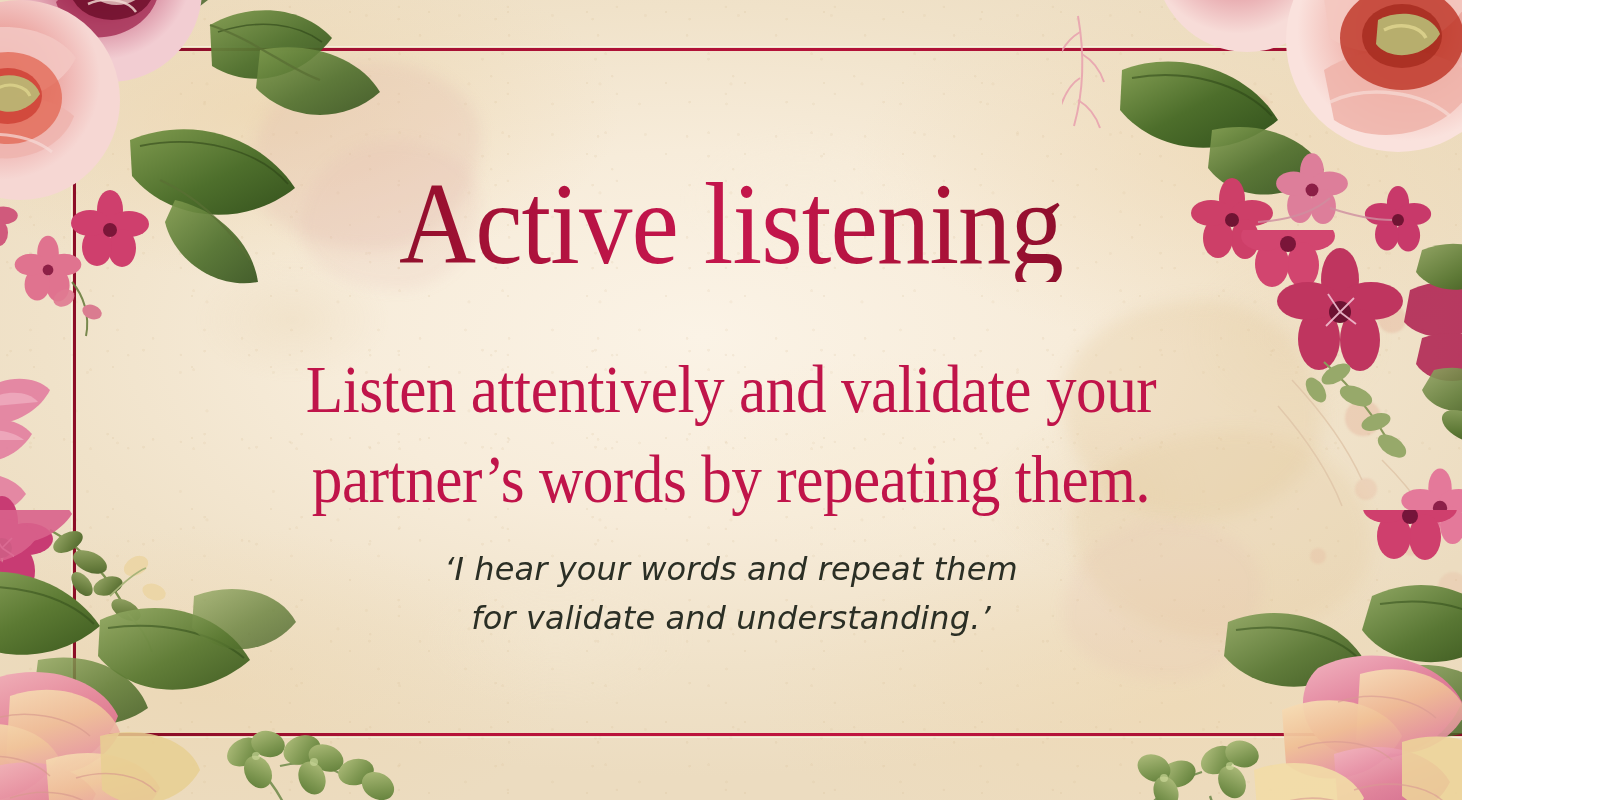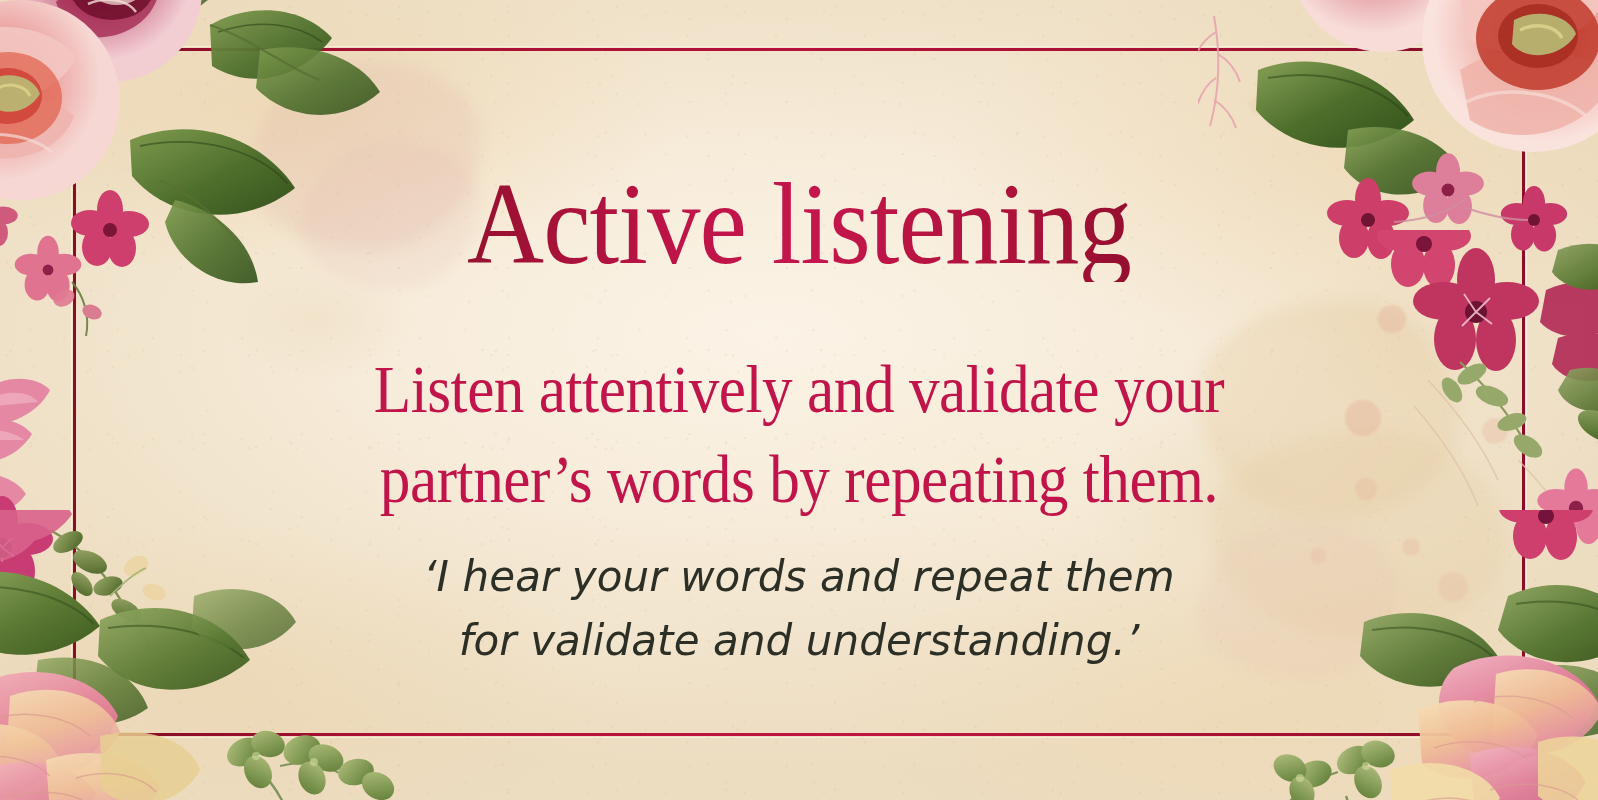--- a/index.html
+++ b/index.html
@@ -3,21 +3,21 @@
 <meta charset="utf-8">
 <title>Active listening card</title>
 <style>
   html, body {
     margin: 0;
     padding: 0;
     background: #ffffff;
   }
   .card {
     position: relative;
-    width: 1598px;
+    width: 1462px;
     height: 800px;
     overflow: hidden;
     font-family: "Liberation Serif", serif;
     background-color: #f3e6d2;
     isolation: isolate;
   }
 
   
   .bg-base {
     position: absolute;
@@ -164,21 +164,21 @@
     transform: scaleX(.9);
   }
   .subline span { display: block; white-space: nowrap; }
   .quote {
     position: absolute;
     top: 545px;
     left: 0;
     right: 0;
     font-family: "DejaVu Sans", sans-serif;
     font-style: italic;
-    font-size: 42px;
+    font-size: 32px;
     line-height: 1.52;
     color: #2b2f25;
     letter-spacing: .1px;
   }
   .quote span { display: block; white-space: nowrap; }
 
   
   .floral { position: absolute; pointer-events: none; }
   .tl { left: -40px;  top: -70px;  width: 460px; height: 420px; }
   .tr { right: -30px; top: -80px;  width: 430px; height: 400px; }

